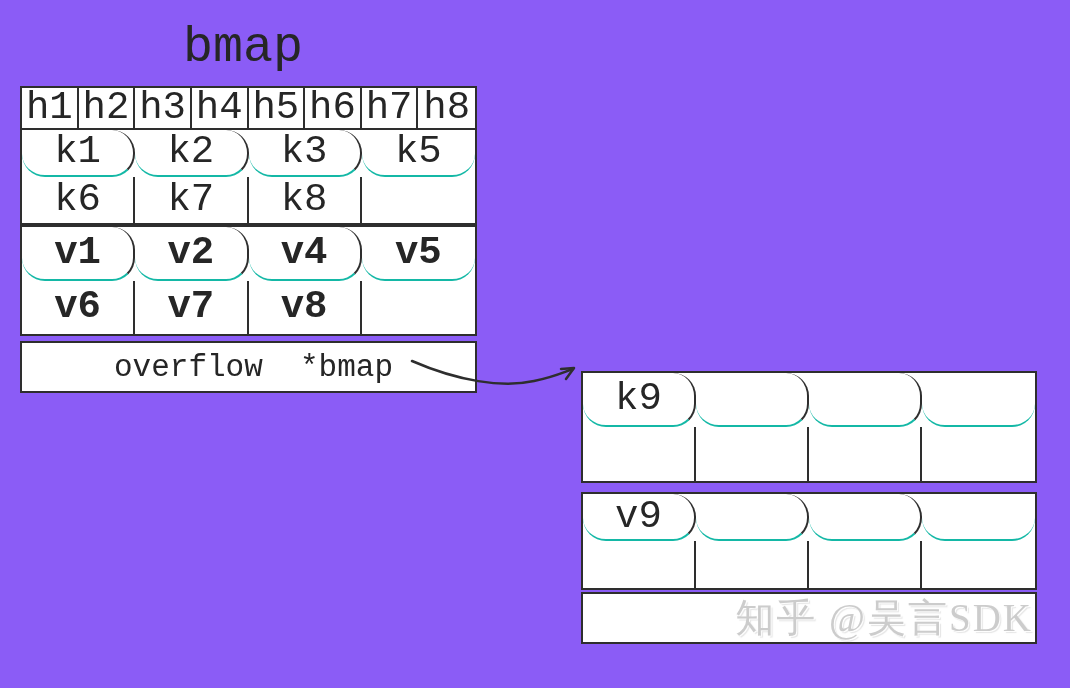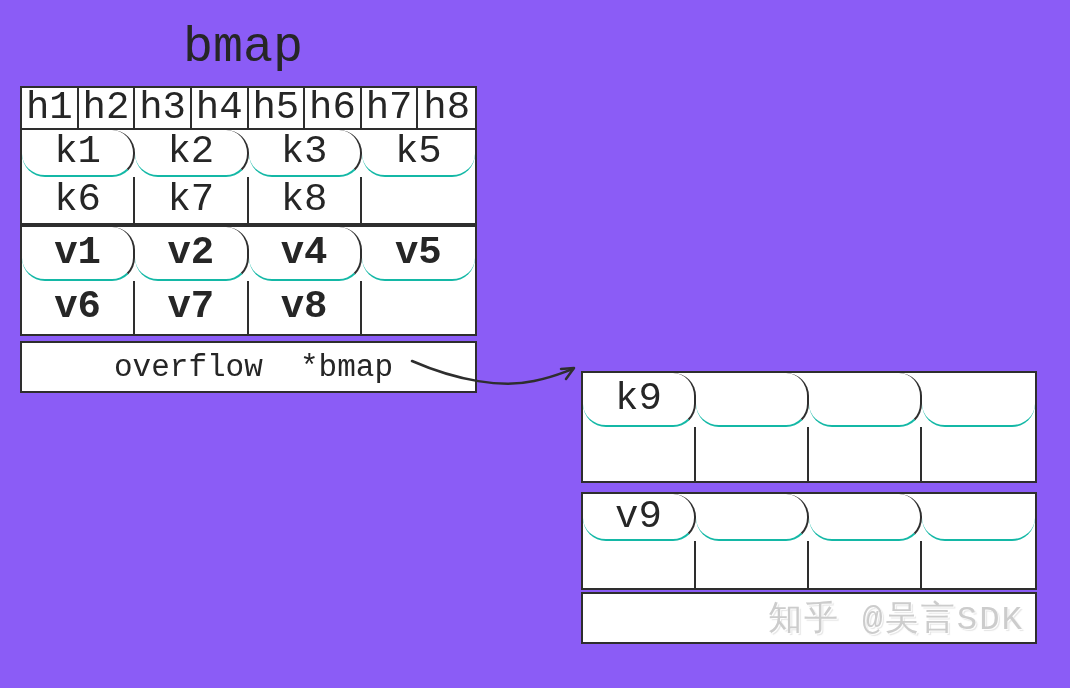--- a/index.html
+++ b/index.html
@@ -45,25 +45,25 @@
     content:"";position:absolute;right:-1px;top:0;width:2px;height:82%;background:#2e2e2e;
   }
   
   .kv-block .cell:not(:nth-child(4n)){border-right:2px solid #2e2e2e;}
   .kv-block .cell:nth-child(-n+4){border-bottom:2px solid #14b8a6;border-radius:23px;}
   .o-block{display:flex;align-items:center;}
   .main .o-block{justify-content:center;}
   .second .o-block{justify-content:flex-end;}
   .overflow-text{font-size:31px;white-space:pre;}
   .watermark{
-    font-family:Liberation Mono, monospace;
-    font-size:34px;
+    font-family:Liberation Serif, serif;
+    font-size:39px;
     color:#cccccc;
     letter-spacing:2px;
-    padding-right:11px;
+    padding-right:2px;
     white-space:nowrap;
     text-shadow:1px 1px 0 rgba(255,255,255,.9), 2px 2px 1px rgba(180,180,180,.35);
   }
   .arrow-svg{position:absolute;left:0;top:0;pointer-events:none;}
 </style>
 </head>
 <body>
 
 <div class="canvas">
 

